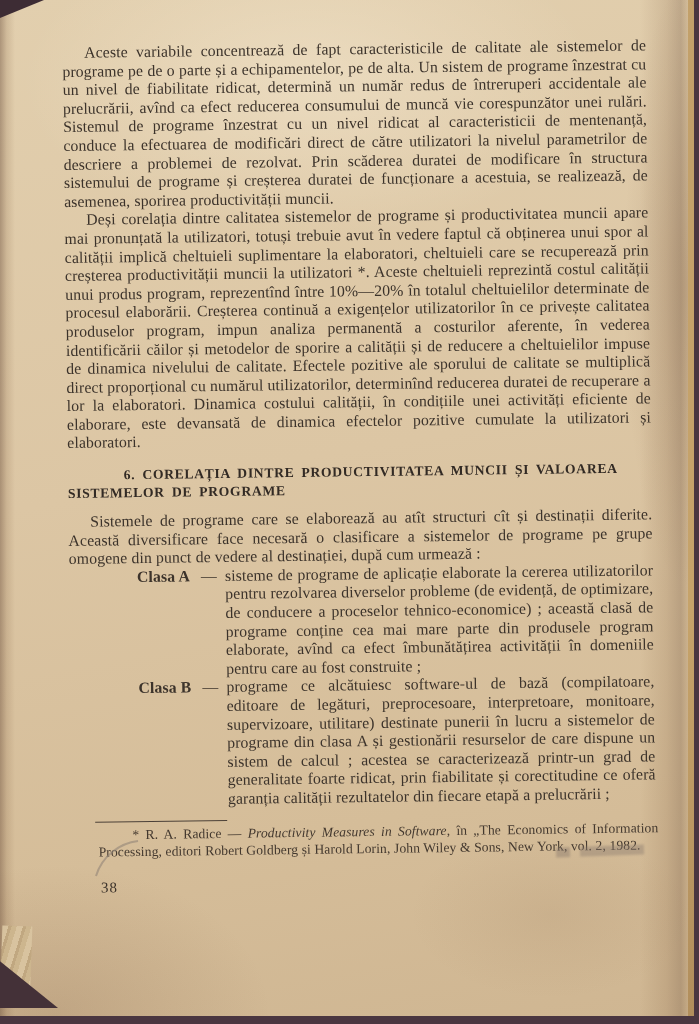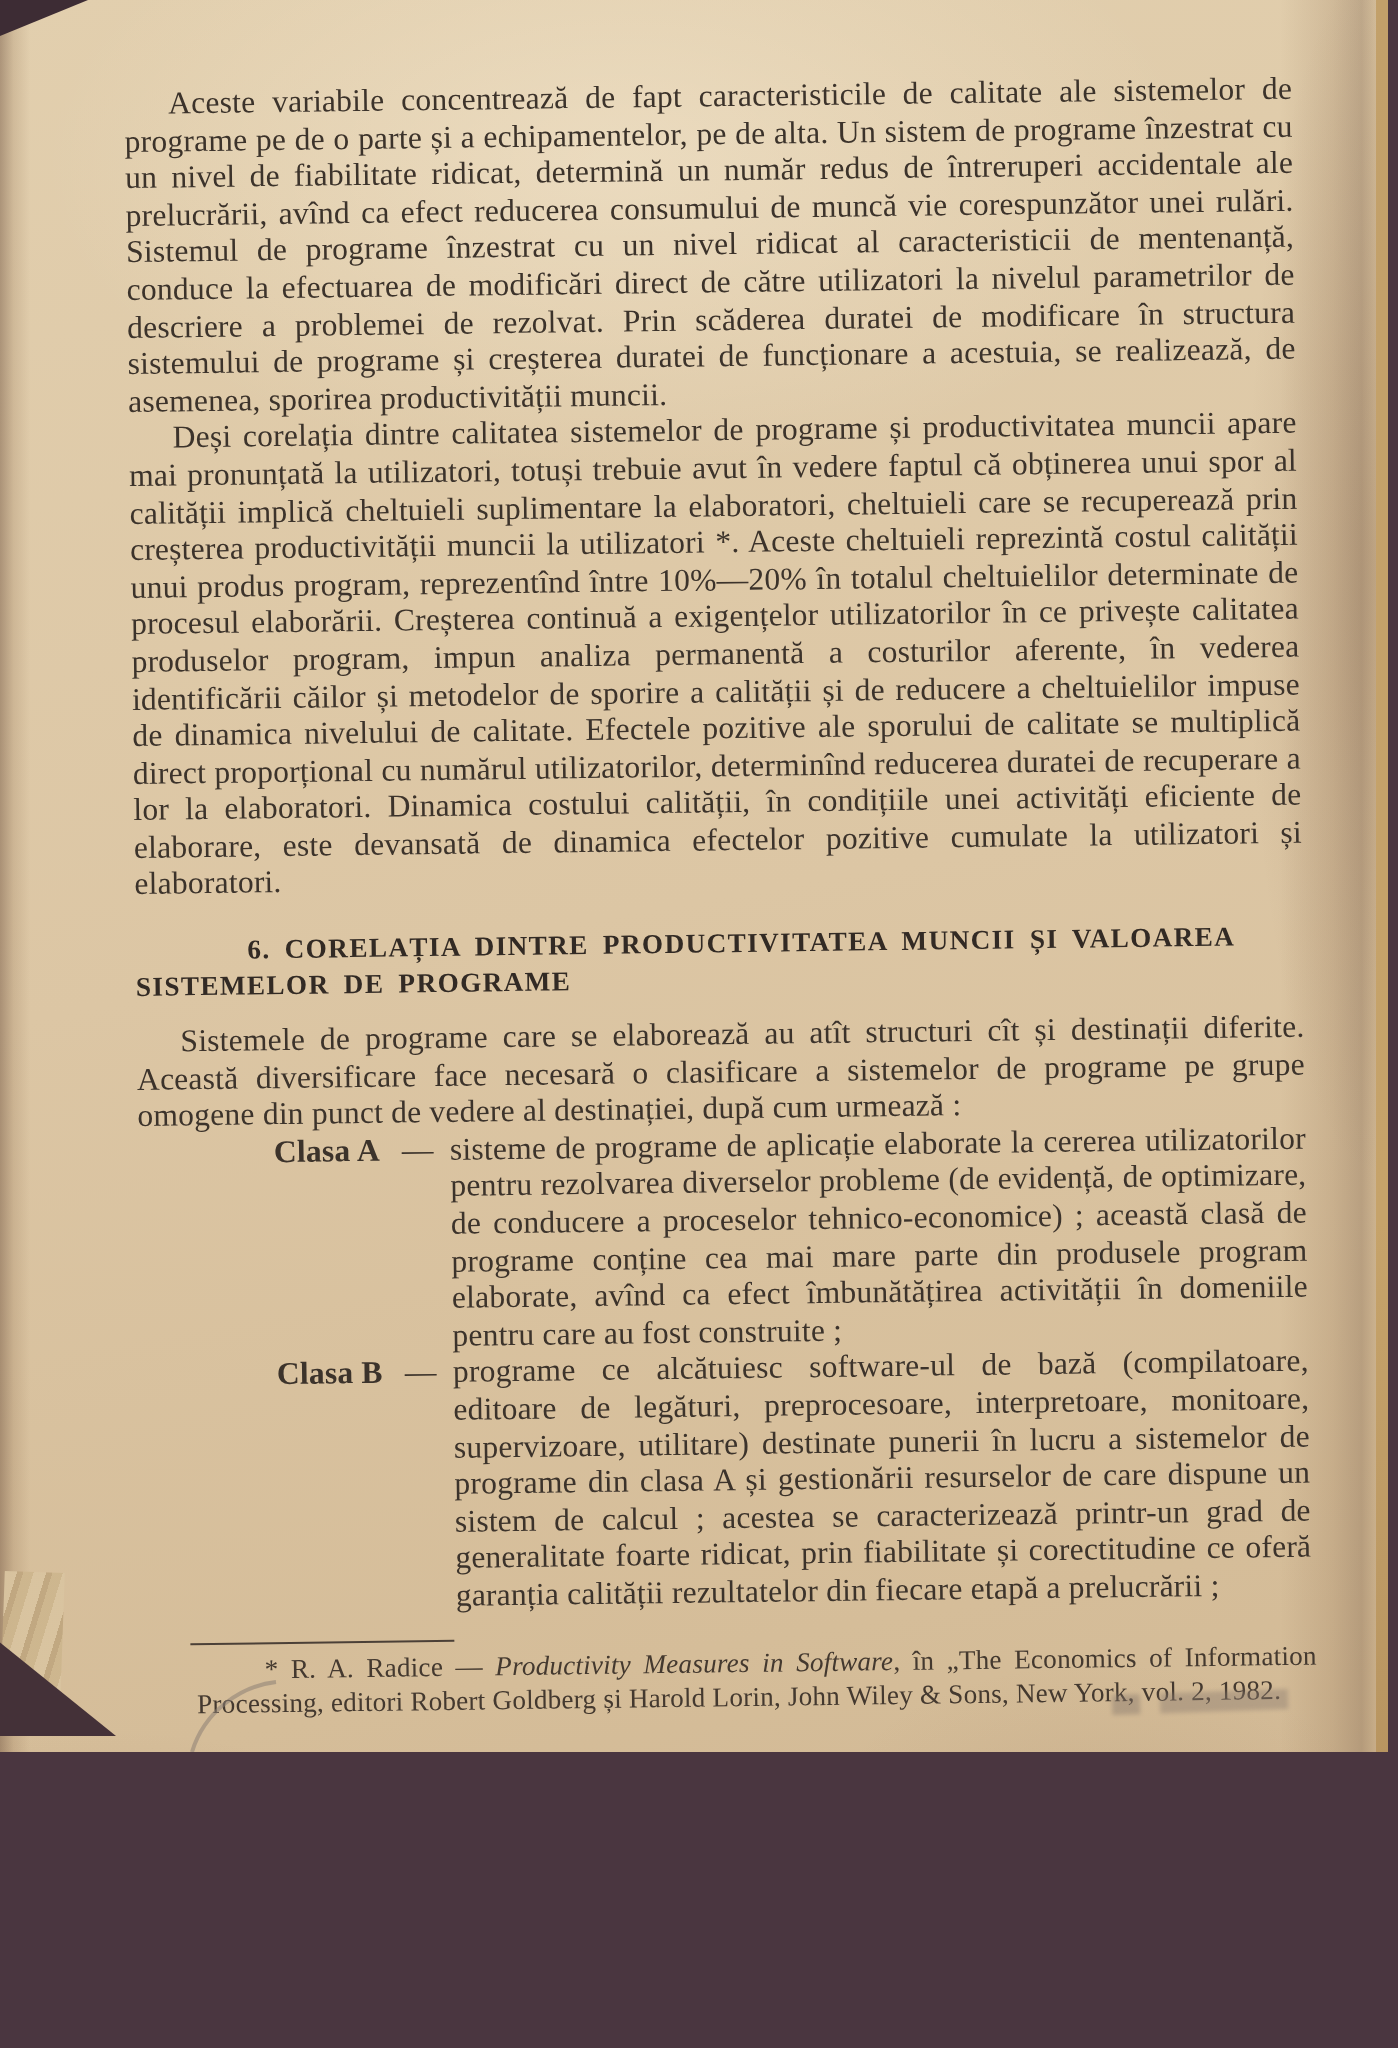--- a/index.html
+++ b/index.html
@@ -1,21 +1,21 @@
 <!DOCTYPE html>
 <html lang="ro"><head>
 <meta charset="utf-8">
 <style>
   html,body{margin:0;padding:0;}
   body{
     width:699px;height:1024px;overflow:hidden;
     background:#4a3640; 
     font-family:"Liberation Serif","DejaVu Serif",serif;
   }
-  .photo{position:relative;width:699px;height:876px;overflow:hidden;}
+  .photo{position:relative;width:699px;height:1016px;overflow:hidden;}
 
   
   .page{
     position:absolute;left:0;top:0;width:688px;height:1016px;
     background-image:
       radial-gradient(ellipse 480px 260px at 45% 8%, rgba(255,246,228,.35), transparent 60%),
       radial-gradient(ellipse 90px 420px at 100% 28%, rgba(110,75,50,.20), transparent 72%),
       radial-gradient(ellipse 300px 210px at 8% 100%, rgba(120,85,60,.20), transparent 72%),
       radial-gradient(ellipse 200px 120px at 80% 90%, rgba(130,95,65,.10), transparent 70%),
       linear-gradient(170deg,#e2cfae 0%,#dcc6a4 45%,#d5bd99 78%,#cfb692 100%);

